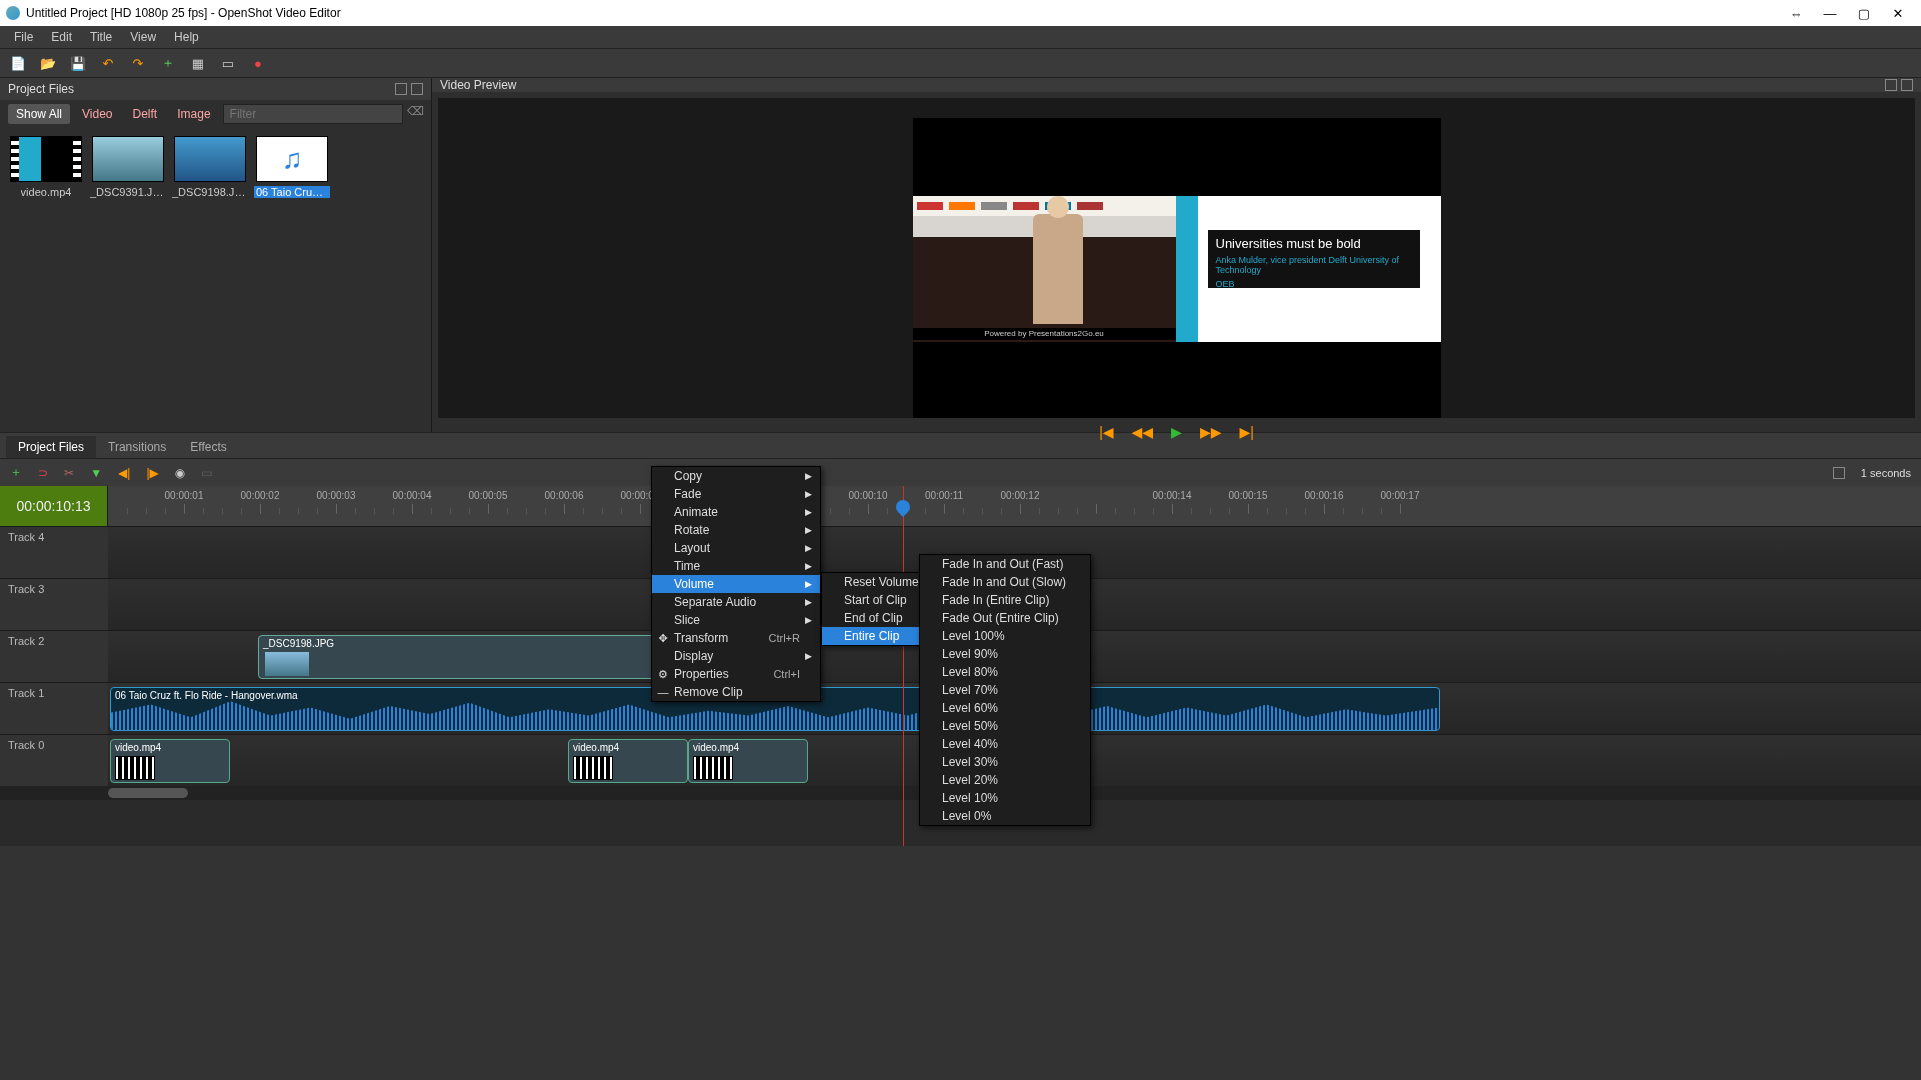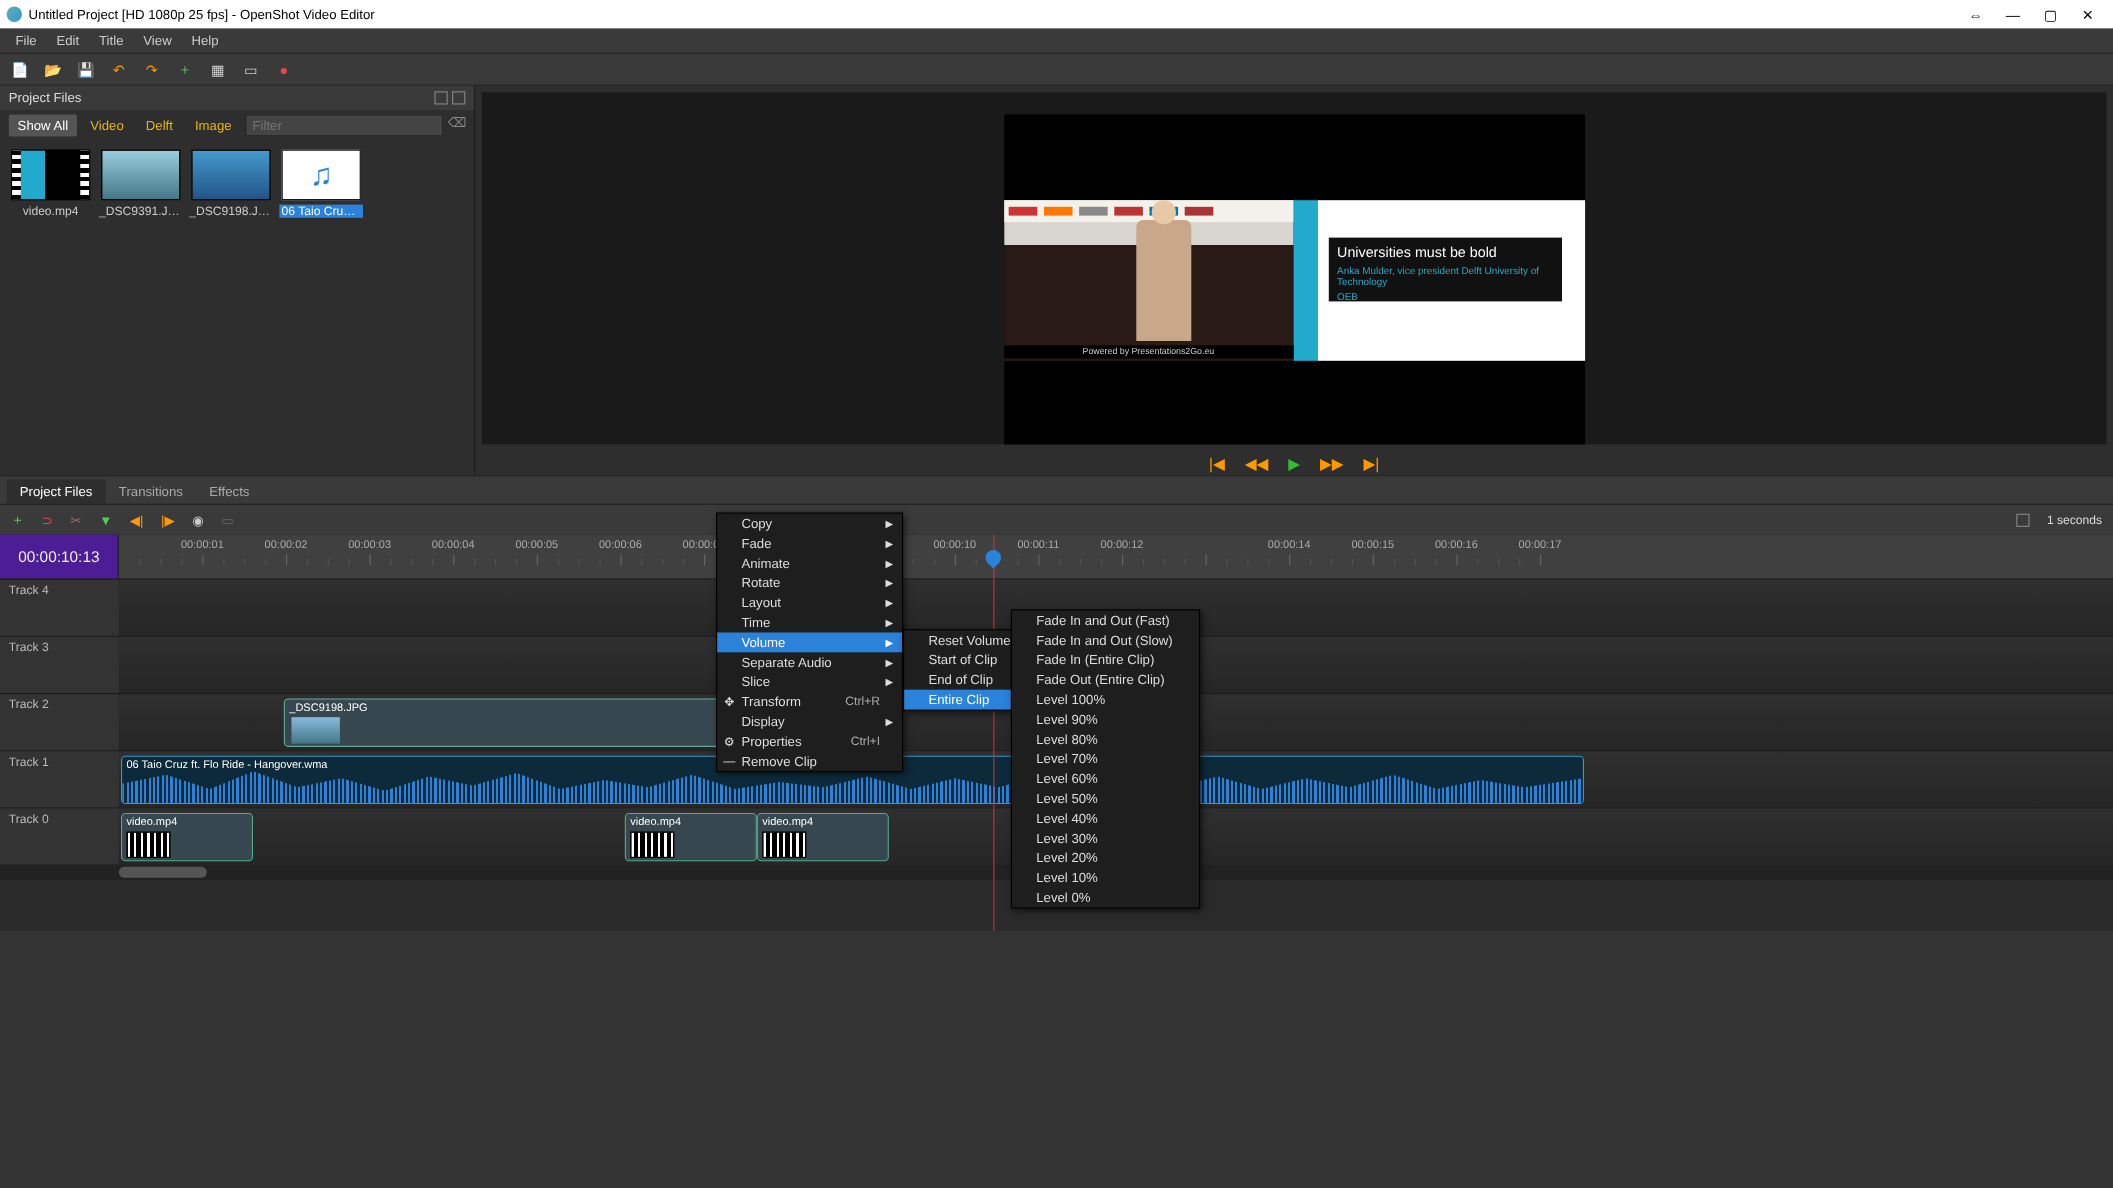--- a/index.html
+++ b/index.html
@@ -20,21 +20,21 @@
 .toolbar .ico { width:16px; height:16px; display:flex; align-items:center; justify-content:center; cursor:pointer; font-size:13px; }
 .green{color:#5c5;} .orange{color:#f90;} .red{color:#e44;}
 
 
 .mainrow { height:354px; display:flex; }
 .panel-files { width:432px; background:#2e2e2e; display:flex; flex-direction:column; border-right:1px solid #1a1a1a;}
 .panel-head { height:22px; background:#3a3a3a; display:flex; align-items:center; padding:0 8px; font-size:12px; color:#ddd;}
 .panel-head .spacer{flex:1;}
 .panel-head .small-icon{width:12px;height:12px;border:1px solid #888;margin-left:4px;cursor:pointer;}
 .filter-row { height:28px; display:flex; align-items:flex-start; padding:4px 8px; gap:4px; background:#2e2e2e;}
-.filter-row .tab { padding:3px 8px; cursor:pointer; color:#eab308; border-radius:2px;}
+.filter-row .tab { padding:3px 8px; cursor:pointer; color:#fca5a5; border-radius:2px;}
 .filter-row .tab.active { background:#555; color:#fff;}
 .filter-row input { flex:1; background:#444; border:1px solid #222; color:#f0abfc; height:20px; padding:0 6px; font-size:12px;}
 .filter-row .clear-icon{width:16px;text-align:center;color:#888;cursor:pointer;}
 .thumbs { flex:1; padding:8px; display:flex; gap:6px; align-content:flex-start; flex-wrap:wrap; background:#2e2e2e;}
 .thumb { width:76px; display:flex; flex-direction:column; align-items:center; cursor:pointer;}
 .thumb .img { width:72px; height:46px; background:#111; border:1px solid #000; position:relative;}
 .thumb .img.film::before,.thumb .img.film::after{content:"";position:absolute;top:0;bottom:0;width:8px;background:repeating-linear-gradient(#000 0 4px,#fff 4px 8px);}
 .thumb .img.film::before{left:0;}.thumb .img.film::after{right:0;}
 .thumb .img .inner{position:absolute;left:8px;right:8px;top:0;bottom:0;}
 .thumb .lbl { font-size:11px; margin-top:4px; text-align:center; max-width:76px; white-space:nowrap; overflow:hidden; text-overflow:ellipsis;}
@@ -64,21 +64,21 @@
 .tabstrip .t.active { background:#2e2e2e; color:#fff;}
 
 
 .tl-toolbar { height:28px; background:#3a3a3a; display:flex; align-items:center; padding:0 10px; gap:16px; border-top:1px solid #222;}
 .tl-toolbar .spacer{flex:1;}
 .tl-toolbar .sec{color:#ddd;font-size:11px;}
 
 
 .timeline { position:relative; height:360px; background:#2a2a2a;}
 .tl-head { height:40px; display:flex; background:#2a2a2a;}
-.tl-time { width:108px; display:flex; align-items:center; justify-content:center; font-size:14px; color:#eee; background:#4c1d95; border-right:1px solid #1a1a1a;}
+.tl-time { width:108px; display:flex; align-items:center; justify-content:center; font-size:14px; color:#eee; background:#4d7c0f; border-right:1px solid #1a1a1a;}
 .tl-ruler { flex:1; position:relative; background:#404040;}
 .rtxt{position:absolute;top:4px;font-size:10px;color:#aaa;transform:translateX(-50%);}
 .rtick{position:absolute;top:18px;width:1px;height:10px;background:#666;}
 .rtick.minor{height:6px;top:22px;background:#555;}
 .playhead{position:absolute;top:0;bottom:-320px;width:1px;background:#c33;z-index:5;}
 .playhead::before{content:"";position:absolute;left:-7px;top:14px;width:14px;height:14px;background:#2a82da;border-radius:50% 50% 50% 0;transform:rotate(-45deg);}
 
 .tracks { position:relative;}
 .track { height:52px; display:flex; border-top:1px solid #1a1a1a;}
 .track .label { width:108px; background:#333; padding:4px 8px; font-size:11px; color:#bbb; display:flex; align-items:flex-start;}
@@ -168,20 +168,26 @@
         <div class="lbl">_DSC9198.JPG</div>
       </div>
       <div class="thumb selected">
         <div class="img" style="background:#fff;display:flex;align-items:center;justify-content:center;color:#2a82da;font-size:28px;">♫</div>
         <div class="lbl">06 Taio Cruz ft. ...</div>
       </div>
     </div>
   </div>
 
   <div class="panel-preview">
+    <div class="panel-head">
+      <span>Video Preview</span>
+      <div class="spacer"></div>
+      <div class="small-icon"></div>
+      <div class="small-icon"></div>
+    </div>
     <div class="preview-area">
       <div class="preview-canvas">
         <div class="pv-left"></div>
         <div class="pv-banner">
             <span></span>
             <span style="background:#f70"></span>
             <span style="background:#888"></span>
             <span style="background:#b33"></span>
             <span style="background:#07a"></span>
             <span style="background:#a33"></span>

